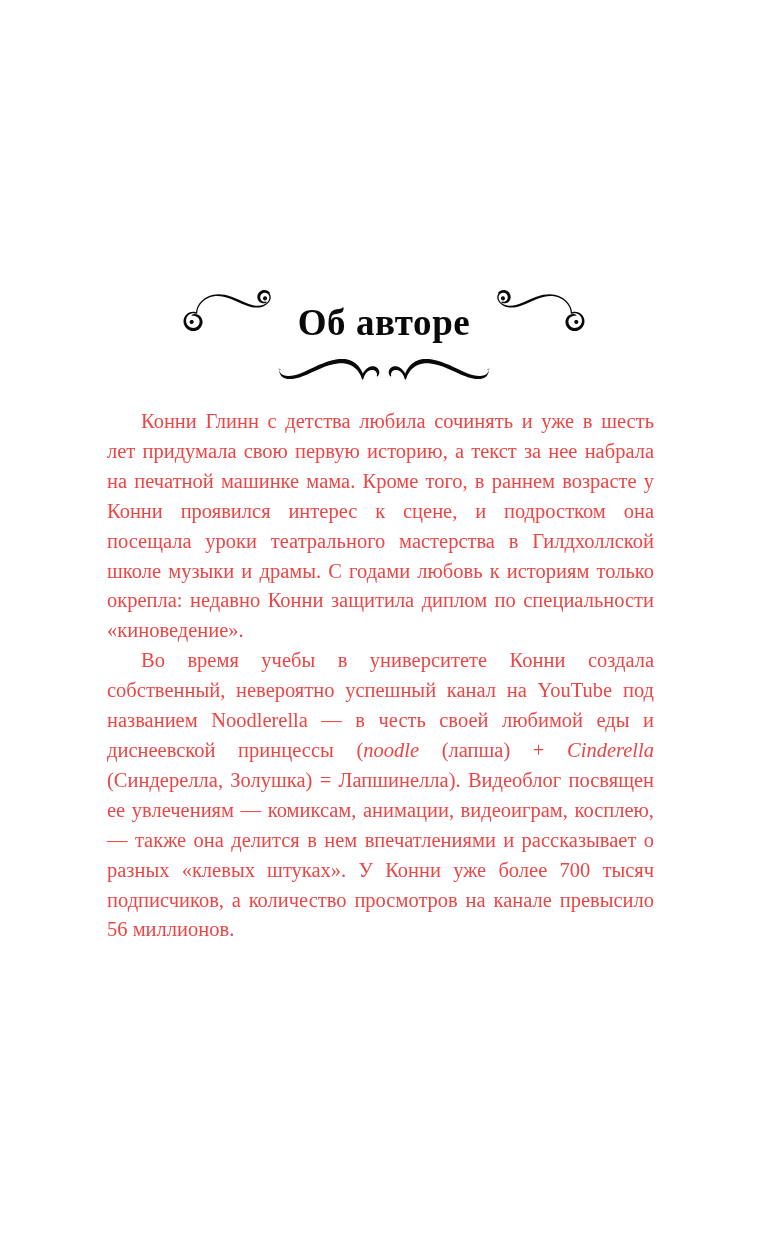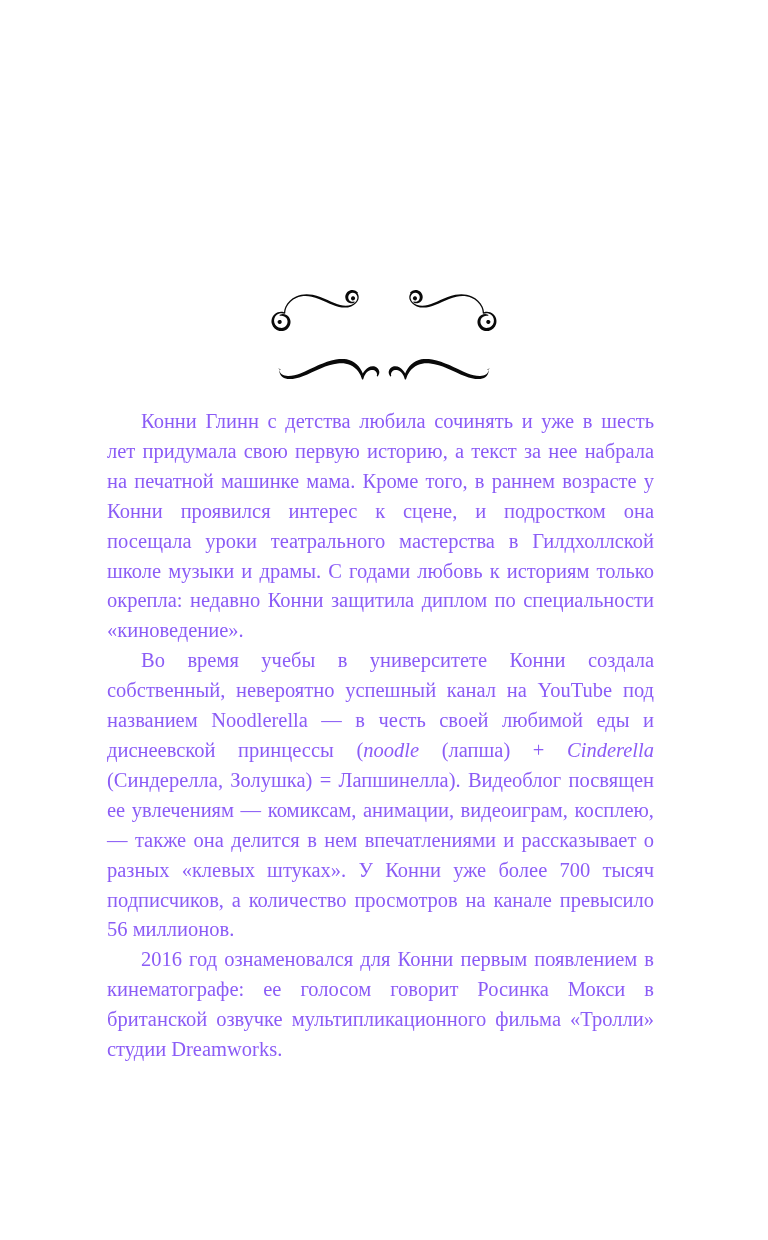--- a/index.html
+++ b/index.html
@@ -85,21 +85,21 @@
     top: 407px;
     width: 547px;
   }
 
   .body-text p {
     margin: 0;
     font-size: 20.5px;
     line-height: 29.9px;
     text-align: justify;
     text-indent: 34px;
-    color: #8b5cf6;
+    color: #ef4444;
     -webkit-font-feature-settings: "liga" 1;
     font-feature-settings: "liga" 1;
     hyphens: none;
   }
 
   .body-text p i,
   .body-text p em {
   }
 
   .handle-line {
@@ -120,20 +120,21 @@
   <div class="heading-block">
 
     <div class="heading-row">
 
       <svg class="flourish left" viewBox="0 0 92 52" aria-hidden="true">
         <path fill="#0a0a0a" d="M88.2 4.0c-1.9-2.6-5.3-3.6-8.3-2.6-2.9 1.0-4.8 3.9-4.6 7.0 0.2 2.6 1.9 4.9 4.3 5.7 1.6 0.5 3.4 0.3 4.8-0.6 0.5-0.3 0.1-1.1-0.5-0.9-1.9 0.6-4.0-0.2-5.0-1.9-1.1-1.8-0.8-4.2 0.7-5.7 1.6-1.6 4.2-1.7 6.0-0.3 1.6 1.3 2.2 3.5 1.6 5.4-0.8 2.7-3.1 4.7-5.7 5.7-3.6 1.4-7.6 1.2-11.3 0.3-4.4-1.0-8.5-3.1-12.6-5.0-4.8-2.2-9.7-4.3-14.9-5.3-5.6-1.1-11.5-0.8-16.7 1.6-4.6 2.1-8.5 5.7-10.6 10.3-0.8 1.7-1.3 3.6-1.4 5.5-3.1-0.9-6.6-0.3-9.1 1.8-2.9 2.4-4.1 6.5-3.0 10.1 1.0 3.4 3.9 6.1 7.4 6.8 3.0 0.6 6.3-0.3 8.5-2.5 2.0-1.9 3.0-4.7 2.7-7.4-0.3-2.5-1.8-4.8-4.0-6.0-2.0-1.1-4.5-1.2-6.6-0.3-0.6 0.2-0.3 1.2 0.3 1.1 2.3-0.5 4.8 0.4 6.2 2.3 1.5 2.0 1.6 4.8 0.2 6.9-1.4 2.2-4.1 3.3-6.6 2.8-2.7-0.5-5.0-2.6-5.7-5.3-0.7-2.7 0.2-5.7 2.3-7.5 2.1-1.8 5.1-2.2 7.7-1.2 0.5 0.2 1.0-0.2 1.0-0.7 0.0-2.1 0.5-4.2 1.4-6.1 1.9-4.1 5.5-7.3 9.6-9.1 4.8-2.1 10.2-2.3 15.3-1.2 5.0 1.0 9.7 3.1 14.4 5.2 4.2 1.9 8.5 4.0 13.0 5.0 4.0 0.9 8.3 1.0 12.2-0.5 3.0-1.1 5.8-3.3 7.0-6.3 0.9-2.2 0.7-4.8-0.8-6.8z"></path>
         <path fill="#0a0a0a" d="M84.0 7.6c-1.0-0.6-2.3-0.2-2.8 0.8-0.5 1.0-0.1 2.3 0.9 2.8 1.0 0.5 2.2 0.1 2.8-0.9 0.5-1.0 0.1-2.2-0.9-2.7z"></path>
         <path fill="#0a0a0a" d="M10.6 31.1c-1.0-0.5-2.3-0.1-2.8 0.9-0.5 1.0-0.1 2.2 0.9 2.8 1.0 0.5 2.2 0.1 2.8-0.9 0.5-1.0 0.1-2.3-0.9-2.8z"></path>
       </svg>
 
+      <h1 class="page-title">Об авторе</h1>
 
       <svg class="flourish right" viewBox="0 0 92 52" aria-hidden="true">
         <path fill="#0a0a0a" d="M88.2 4.0c-1.9-2.6-5.3-3.6-8.3-2.6-2.9 1.0-4.8 3.9-4.6 7.0 0.2 2.6 1.9 4.9 4.3 5.7 1.6 0.5 3.4 0.3 4.8-0.6 0.5-0.3 0.1-1.1-0.5-0.9-1.9 0.6-4.0-0.2-5.0-1.9-1.1-1.8-0.8-4.2 0.7-5.7 1.6-1.6 4.2-1.7 6.0-0.3 1.6 1.3 2.2 3.5 1.6 5.4-0.8 2.7-3.1 4.7-5.7 5.7-3.6 1.4-7.6 1.2-11.3 0.3-4.4-1.0-8.5-3.1-12.6-5.0-4.8-2.2-9.7-4.3-14.9-5.3-5.6-1.1-11.5-0.8-16.7 1.6-4.6 2.1-8.5 5.7-10.6 10.3-0.8 1.7-1.3 3.6-1.4 5.5-3.1-0.9-6.6-0.3-9.1 1.8-2.9 2.4-4.1 6.5-3.0 10.1 1.0 3.4 3.9 6.1 7.4 6.8 3.0 0.6 6.3-0.3 8.5-2.5 2.0-1.9 3.0-4.7 2.7-7.4-0.3-2.5-1.8-4.8-4.0-6.0-2.0-1.1-4.5-1.2-6.6-0.3-0.6 0.2-0.3 1.2 0.3 1.1 2.3-0.5 4.8 0.4 6.2 2.3 1.5 2.0 1.6 4.8 0.2 6.9-1.4 2.2-4.1 3.3-6.6 2.8-2.7-0.5-5.0-2.6-5.7-5.3-0.7-2.7 0.2-5.7 2.3-7.5 2.1-1.8 5.1-2.2 7.7-1.2 0.5 0.2 1.0-0.2 1.0-0.7 0.0-2.1 0.5-4.2 1.4-6.1 1.9-4.1 5.5-7.3 9.6-9.1 4.8-2.1 10.2-2.3 15.3-1.2 5.0 1.0 9.7 3.1 14.4 5.2 4.2 1.9 8.5 4.0 13.0 5.0 4.0 0.9 8.3 1.0 12.2-0.5 3.0-1.1 5.8-3.3 7.0-6.3 0.9-2.2 0.7-4.8-0.8-6.8z"></path>
         <path fill="#0a0a0a" d="M84.0 7.6c-1.0-0.6-2.3-0.2-2.8 0.8-0.5 1.0-0.1 2.3 0.9 2.8 1.0 0.5 2.2 0.1 2.8-0.9 0.5-1.0 0.1-2.2-0.9-2.7z"></path>
         <path fill="#0a0a0a" d="M10.6 31.1c-1.0-0.5-2.3-0.1-2.8 0.9-0.5 1.0-0.1 2.2 0.9 2.8 1.0 0.5 2.2 0.1 2.8-0.9 0.5-1.0 0.1-2.3-0.9-2.8z"></path>
       </svg>
 
     </div>
 
     <div class="swash-row">
@@ -144,20 +145,19 @@
     </div>
 
   </div>
 
   <div class="body-text">
 
     <p>Конни Глинн с детства любила сочинять и уже в шесть лет придумала свою первую историю, а текст за нее набрала на печатной машинке мама. Кроме того, в раннем возрасте у Конни проявился интерес к сцене, и подростком она посещала уроки театрального мастерства в Гилдхоллской школе музыки и драмы. С годами любовь к историям только окрепла: недавно Конни защитила диплом по специальности «киноведение».</p>
 
     <p><span>Во время учебы в университете Конни создала собственный, невероятно успешный канал на YouTube под названием Noodlerella — в честь своей любимой еды и диснеевской принцессы (</span><i>noodle</i><span> (лапша) + </span><i>Cinderella</i><span> (Синдерелла, Золушка) = Лапшинелла). Видеоблог посвящен ее увлечениям — комиксам, анимации, видеоиграм, косплею, — также она делится в нем впечатлениями и рассказывает о разных «клевых штуках». У Конни уже более 700 тысяч подписчиков, а количество просмотров на канале превысило 56 миллионов.</span></p>
 
-    <p>2016 год ознаменовался для Конни первым появлением в кинематографе: ее голосом говорит Росинка Мокси в британской озвучке мультипликационного фильма «Тролли» студии Dreamworks.</p>
 
 
 
 
   </div>
 
 </div>
 
 </body></html>

